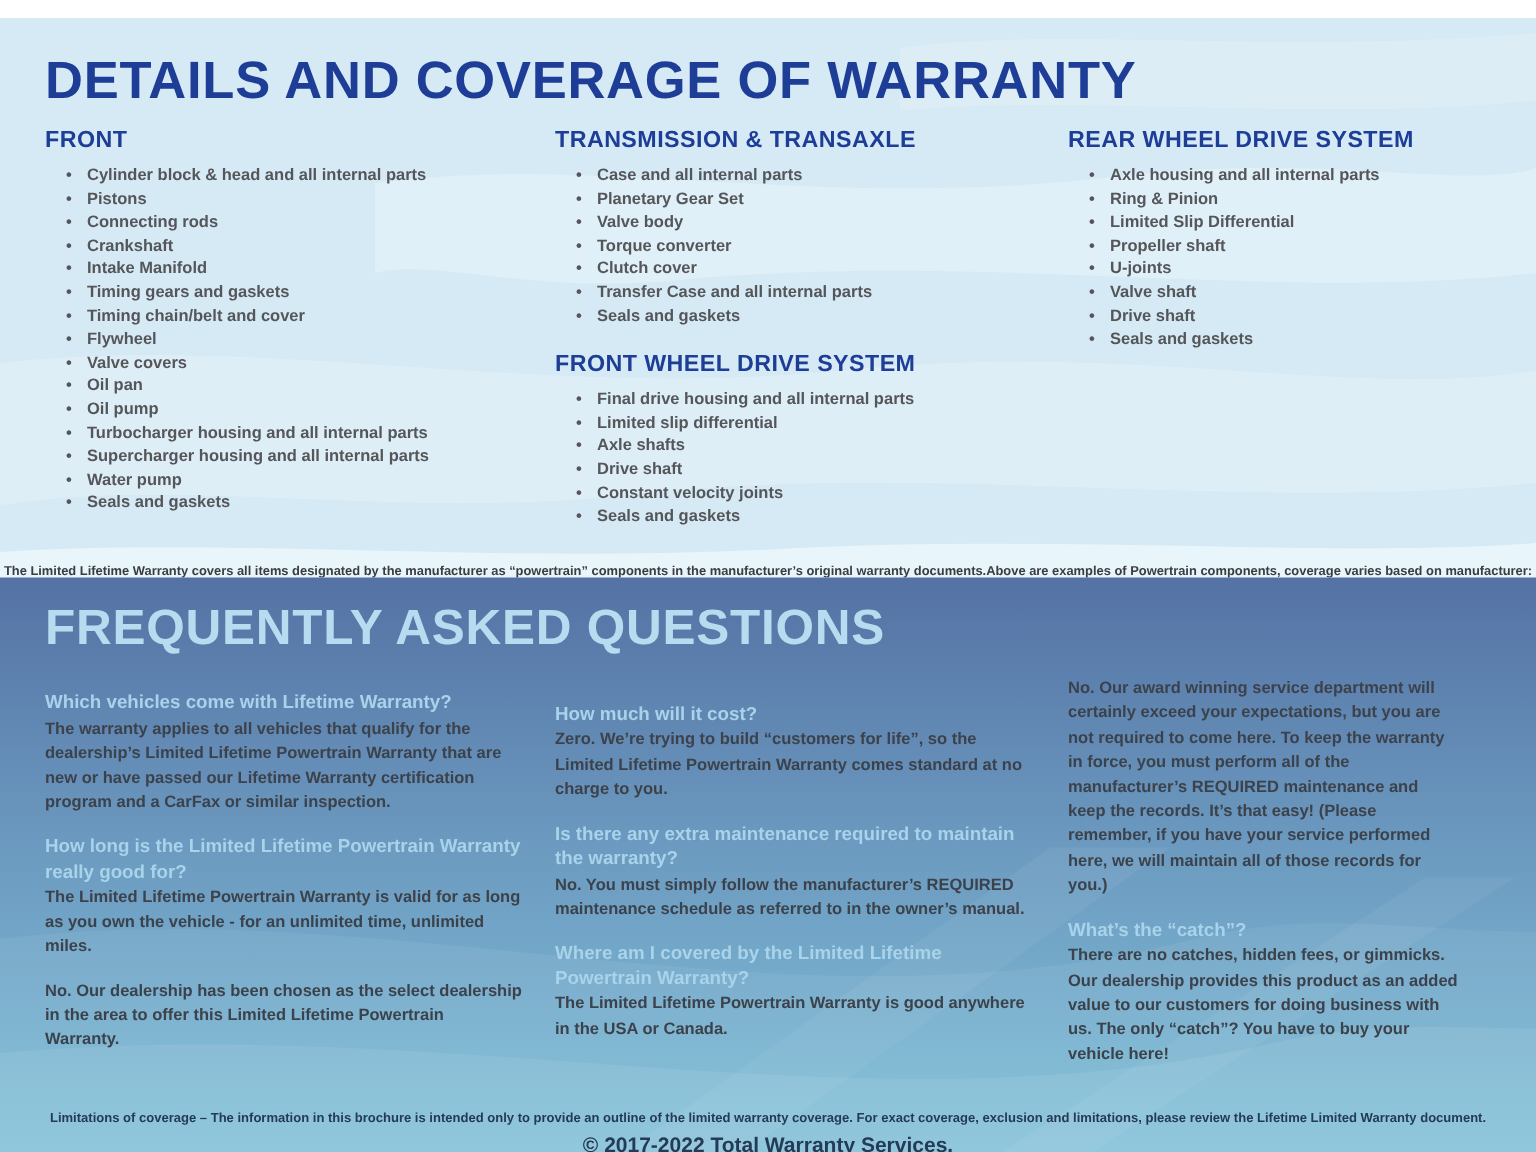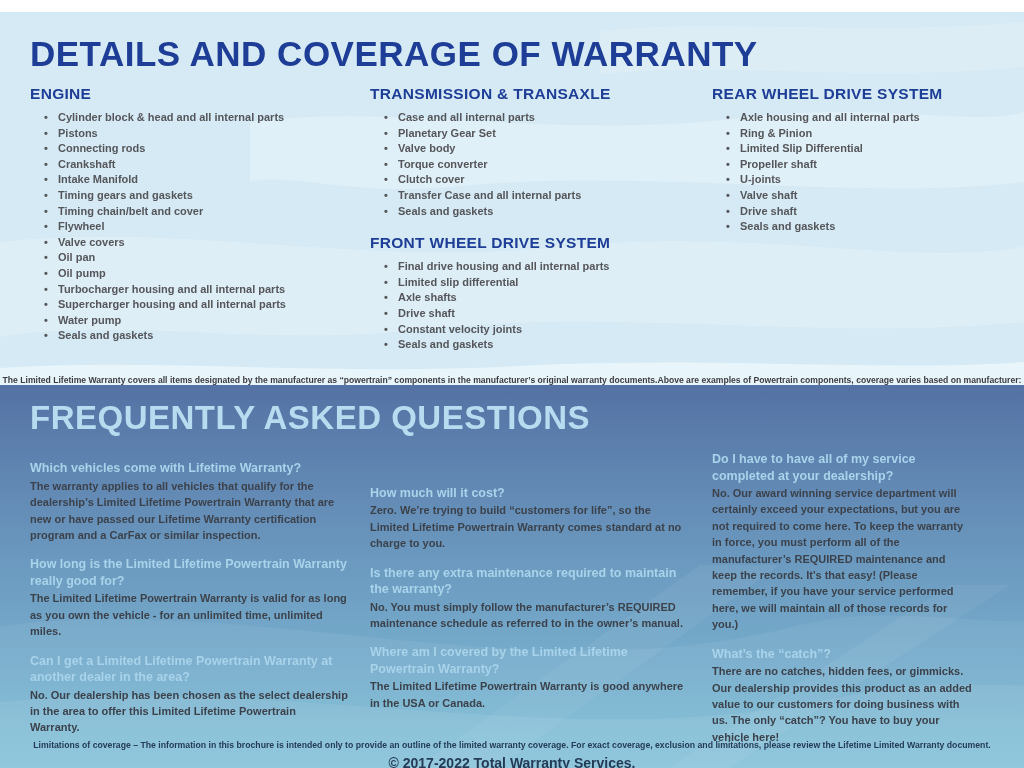--- a/index.html
+++ b/index.html
@@ -143,21 +143,21 @@
       <path d="M0,356 C150,346 330,364 520,354 C710,344 880,360 1024,350 L1024,373 L0,373 Z" fill="#e9f5fb" opacity="0.95"></path>
       <path d="M600,20 C700,5 850,25 1024,10 L1024,55 C880,70 720,50 600,62 Z" fill="#ffffff" opacity="0.18"></path>
     </svg>
 
     <div class="top-content">
       <h1 class="cov-title">DETAILS AND COVERAGE OF WARRANTY</h1>
 
       <div class="cols">
         <div class="col1">
           <div class="cov-section">
-            <h2>ENGINE</h2>
+            <h2>FRONT</h2>
             <ul class="cov-list">
                 <li>Cylinder block &amp; head and all internal parts</li>
                 <li>Pistons</li>
                 <li>Connecting rods</li>
                 <li>Crankshaft</li>
                 <li>Intake Manifold</li>
                 <li>Timing gears and gaskets</li>
                 <li>Timing chain/belt and cover</li>
                 <li>Flywheel</li>
                 <li>Valve covers</li>
@@ -233,21 +233,20 @@
         <div class="col1">
           <div class="qa">
             <h3>Which vehicles come with Lifetime Warranty?</h3>
             <p>The warranty applies to all vehicles that qualify for the dealership’s Limited Lifetime Powertrain Warranty that are new or have passed our Lifetime Warranty certification program and a CarFax or similar inspection.</p>
           </div>
           <div class="qa">
             <h3>How long is the Limited Lifetime Powertrain Warranty really good for?</h3>
             <p>The Limited Lifetime Powertrain Warranty is valid for as long as you own the vehicle - for an unlimited time, unlimited miles.</p>
           </div>
           <div class="qa">
-            <h3>Can I get a Limited Lifetime Powertrain Warranty at another dealer in the area?</h3>
             <p>No. Our dealership has been chosen as the select dealership in the area to offer this Limited Lifetime Powertrain Warranty.</p>
           </div>
         </div>
 
         <div class="col2">
           <div class="qa">
             <h3>How much will it cost?</h3>
             <p>Zero. We’re trying to build “customers for life”, so the Limited Lifetime Powertrain Warranty comes standard at no charge to you.</p>
           </div>
           <div class="qa">
@@ -255,21 +254,20 @@
             <p>No. You must simply follow the manufacturer’s REQUIRED maintenance schedule as referred to in the owner’s manual.</p>
           </div>
           <div class="qa">
             <h3>Where am I covered by the Limited Lifetime Powertrain Warranty?</h3>
             <p>The Limited Lifetime Powertrain Warranty is good anywhere in the USA or Canada.</p>
           </div>
         </div>
 
         <div class="col3">
           <div class="qa">
-            <h3>Do I have to have all of my service completed at your dealership?</h3>
             <p>No. Our award winning service department will certainly exceed your expectations, but you are not required to come here.  To keep the warranty in force, you must perform all of the manufacturer’s REQUIRED maintenance and keep the records.  It’s that easy! (Please remember, if you have your service performed here, we will maintain all of those records for you.)</p>
           </div>
           <div class="qa">
             <h3>What’s the “catch”?</h3>
             <p>There are no catches, hidden fees, or gimmicks. Our dealership provides this product as an added value to our customers for doing business with us.  The only “catch”? You have to buy your vehicle here!</p>
           </div>
         </div>
       </div>
     </div>
 

